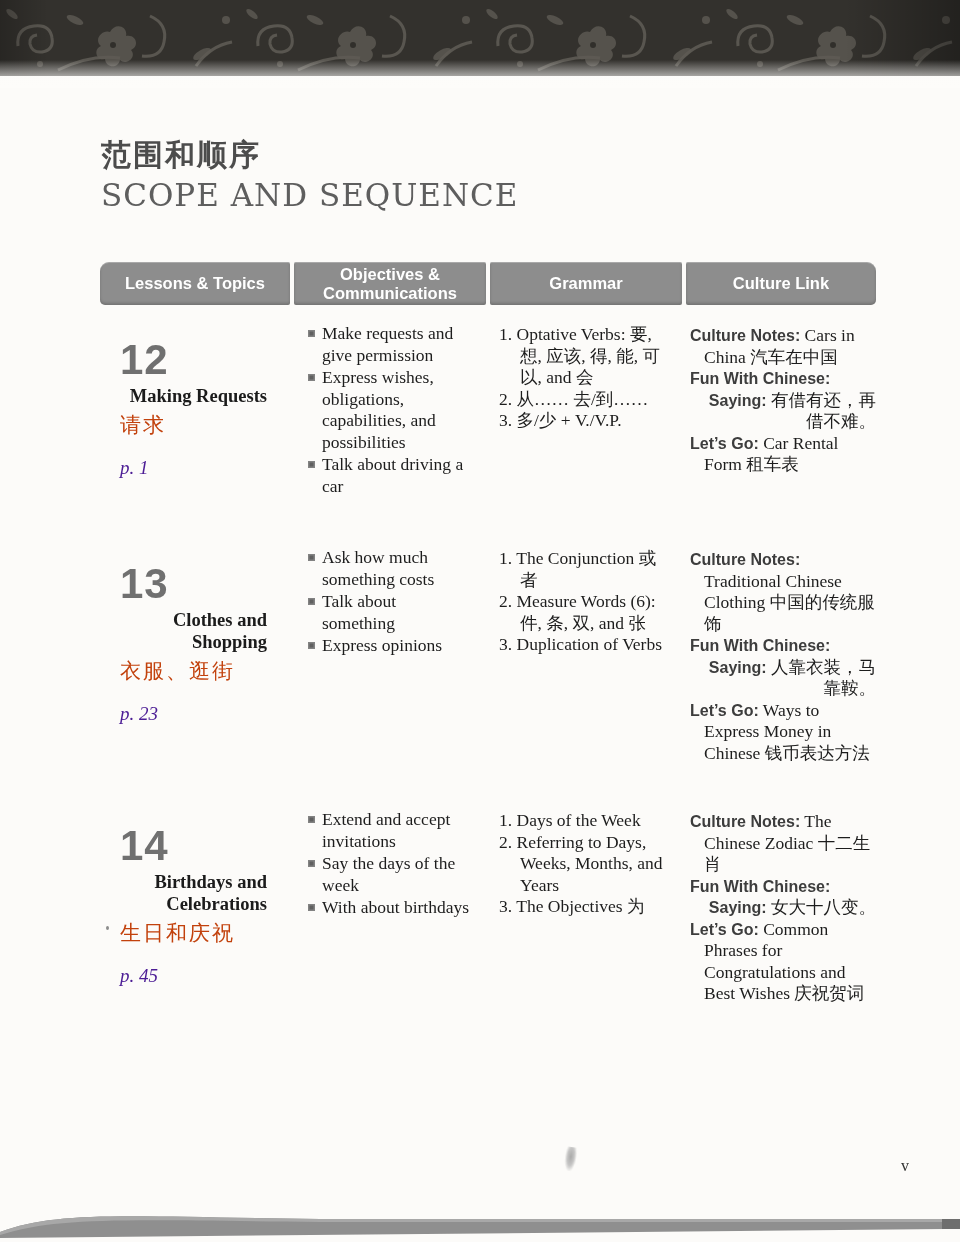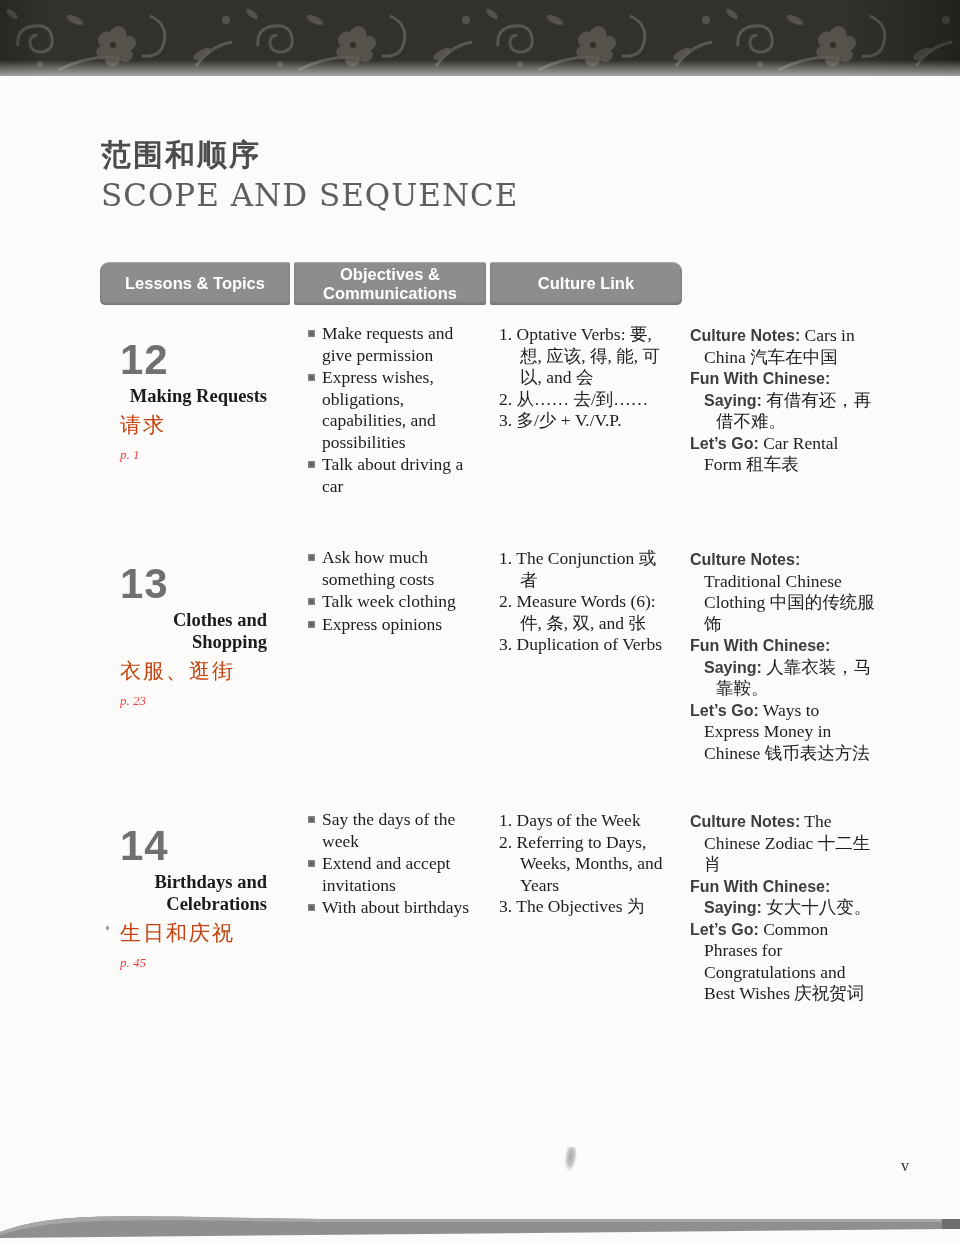--- a/index.html
+++ b/index.html
@@ -37,36 +37,36 @@
   .t-row{display:grid;grid-template-columns:193px 196px 196px 191px;padding-top:15px;}
   .row-0{min-height:209px;}
   .row-1{min-height:247px;}
   .row-2{min-height:270px;}
   
   .c-lesson{padding-left:20px;padding-right:26px;}
   .lesson-num{font-family:"Liberation Sans","DejaVu Sans",sans-serif;font-weight:700;
     font-size:42px;line-height:40px;color:#707070;letter-spacing:1px;margin-top:20px;}
   .lesson-title{margin-top:5px;font-weight:700;font-size:18.5px;line-height:22px;color:#1b1b1b;text-align:right;}
   .lesson-cjk{margin-top:5px;font-size:21px;line-height:26px;color:#c2410c;letter-spacing:2px;}
-  .lesson-pref{margin-top:9px;font-style:italic;font-size:13px;color:#ef4444;}
+  .lesson-pref{margin-top:19px;font-style:italic;font-size:19px;color:#4c1d95;}
   
   .c-obj{padding:3px 18px 0 15px;}
   .obj-item{position:relative;padding-left:14px;font-size:17.5px;line-height:21.5px;margin-bottom:1px;}
   .sq{position:absolute;left:0;top:7px;width:7px;height:7px;background:#606060;
       box-shadow:inset 0 0 0 1.5px #828282;}
   
   .c-gr{padding:4px 12px 0 10px;}
   .gr-item{padding-left:21px;text-indent:-21px;font-size:17.5px;line-height:21.5px;}
   .gr-num{display:inline;}
   
   .c-cu{padding:5px 0 0 5px;}
   .cu-item{padding-left:14px;text-indent:-14px;font-size:17.5px;line-height:21.5px;}
   .cu-label{font-family:"Liberation Sans","DejaVu Sans",sans-serif;font-weight:700;
     font-size:16px;color:#3d3d3d;margin-top:20px;}
-  .cu-sub{padding-left:12px;text-indent:-12px;}
+  .cu-sub{padding-left:12px;text-indent:-12px;text-align:right;}
   
   .page-num{position:absolute;left:901px;top:1157px;font-size:16px;color:#333;}
   .smudge{position:absolute;left:565px;top:1147px;width:11px;height:24px;
     background:radial-gradient(ellipse at 50% 40%, #8f8f8f 0%, #b5b5b5 45%, rgba(255,255,255,0) 75%);
     transform:rotate(8deg);opacity:.75;filter:blur(.4px);}
   .dot-artifact{position:absolute;left:106px;top:926px;width:3px;height:4px;background:#8c8c8c;border-radius:50%;}
   .bottom-curl{position:absolute;left:0;top:1202px;}
 </style>
 </head>
 <body>
@@ -111,20 +111,21 @@
 
 <div class="title-block">
   <div class="title-cjk">范围和顺序</div>
   <div class="title-en">SCOPE AND SEQUENCE</div>
 </div>
 
 <div class="sstable">
   <div class="thead">
     <div class="hc first">Lessons &amp; Topics</div>
     <div class="hc">Objectives &amp; Communications</div>
+    <div class="hc">Grammar</div>
     <div class="hc last">Culture Link</div>
   </div>
 
   <div class="t-row row-0">
     <div class="c-lesson">
       <div class="lesson-num">12</div>
       <div class="lesson-title">Making Requests</div>
       <div class="lesson-cjk">请求</div>
       <div class="lesson-pref">p. 1</div>
     </div>
@@ -150,21 +151,21 @@
 
   <div class="t-row row-1">
     <div class="c-lesson">
       <div class="lesson-num">13</div>
       <div class="lesson-title">Clothes and Shopping</div>
       <div class="lesson-cjk">衣服、逛街</div>
       <div class="lesson-pref">p. 23</div>
     </div>
     <div class="c-obj">
       <div class="obj-item"><span class="sq"></span><span>Ask how much something costs</span></div>
-      <div class="obj-item"><span class="sq"></span><span>Talk week clothing</span></div>
+      <div class="obj-item"><span class="sq"></span><span>Talk about something</span></div>
       <div class="obj-item"><span class="sq"></span><span>Express opinions</span></div>
     </div>
     <div class="c-gr">
       <div class="gr-item"><span class="gr-num">1.</span> <span>The Conjunction 或者</span></div>
       <div class="gr-item"><span class="gr-num">2.</span> <span>Measure Words (6): 件, 条, 双, and 张</span></div>
       <div class="gr-item"><span class="gr-num">3.</span> <span>Duplication of Verbs</span></div>
     </div>
     <div class="c-cu">
       <div class="cu-item"><span class="cu-label">Culture Notes:</span> <span>Traditional Chinese Clothing 中国的传统服饰</span></div>
       <div class="cu-item">
@@ -176,22 +177,22 @@
   </div>
 
   <div class="t-row row-2">
     <div class="c-lesson">
       <div class="lesson-num">14</div>
       <div class="lesson-title">Birthdays and Celebrations</div>
       <div class="lesson-cjk">生日和庆祝</div>
       <div class="lesson-pref">p. 45</div>
     </div>
     <div class="c-obj">
+      <div class="obj-item"><span class="sq"></span><span>Extend and accept invitations</span></div>
       <div class="obj-item"><span class="sq"></span><span>Say the days of the week</span></div>
-      <div class="obj-item"><span class="sq"></span><span>Extend and accept invitations</span></div>
       <div class="obj-item"><span class="sq"></span><span>With about birthdays</span></div>
     </div>
     <div class="c-gr">
       <div class="gr-item"><span class="gr-num">1.</span> <span>Days of the Week</span></div>
       <div class="gr-item"><span class="gr-num">2.</span> <span>Referring to Days, Weeks, Months, and Years</span></div>
       <div class="gr-item"><span class="gr-num">3.</span> <span>The Objectives 为</span></div>
     </div>
     <div class="c-cu">
       <div class="cu-item"><span class="cu-label">Culture Notes:</span> <span>The Chinese Zodiac 十二生肖</span></div>
       <div class="cu-item">

